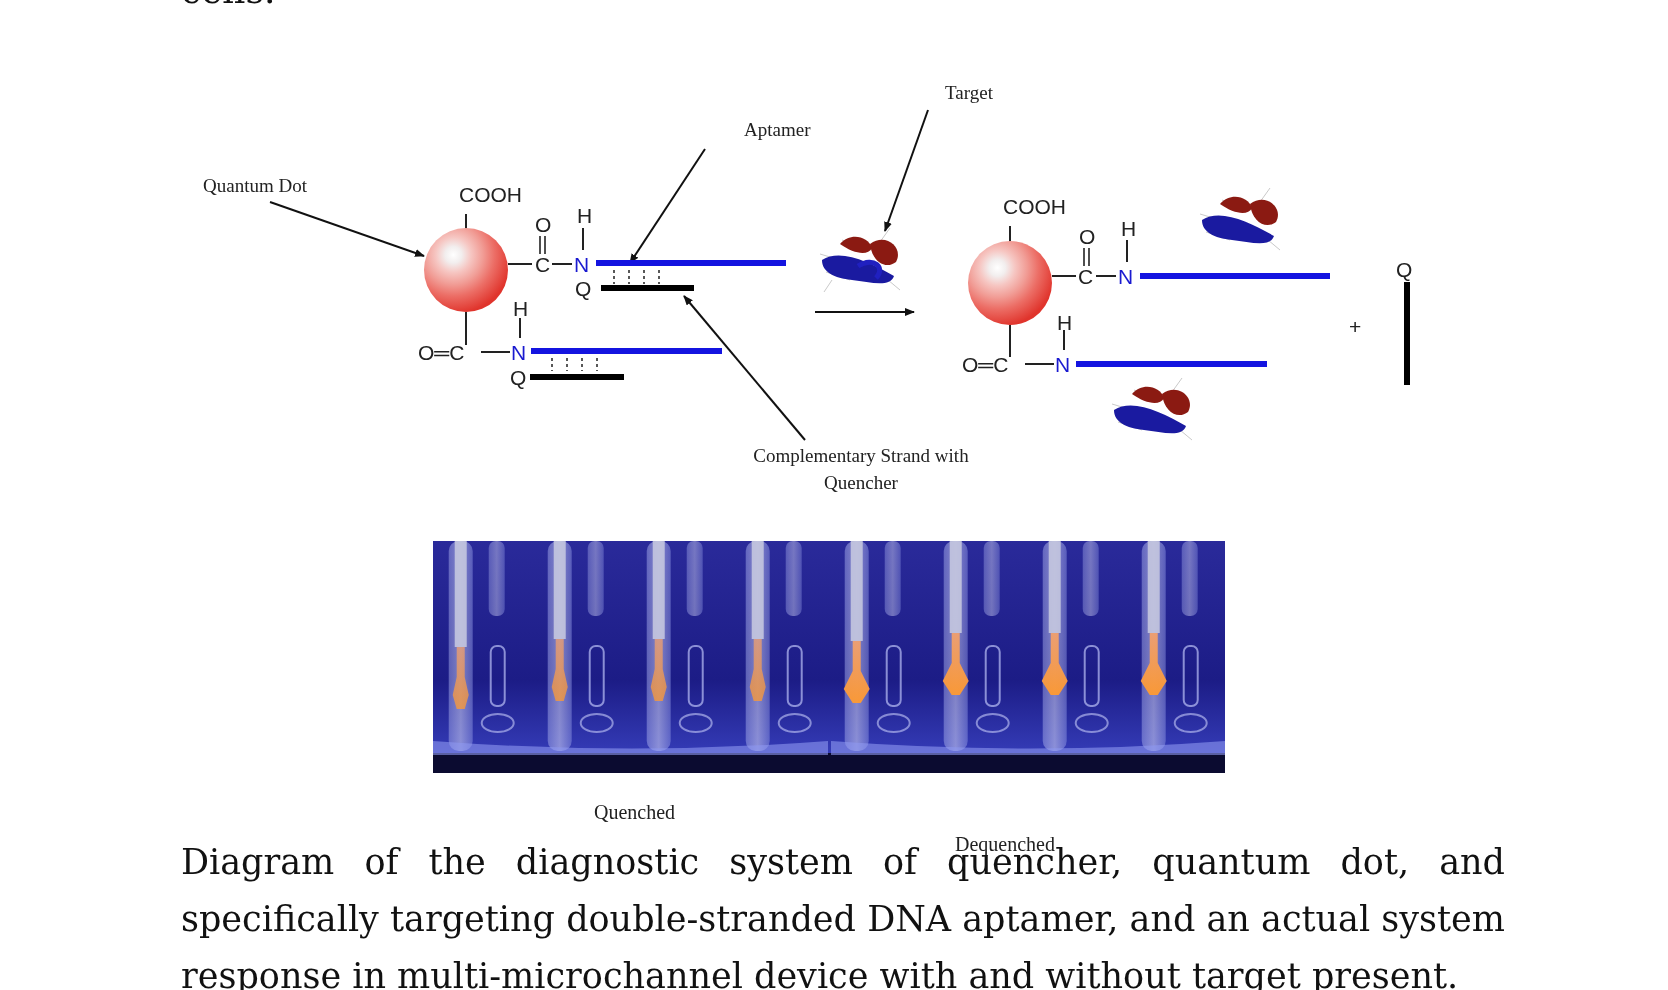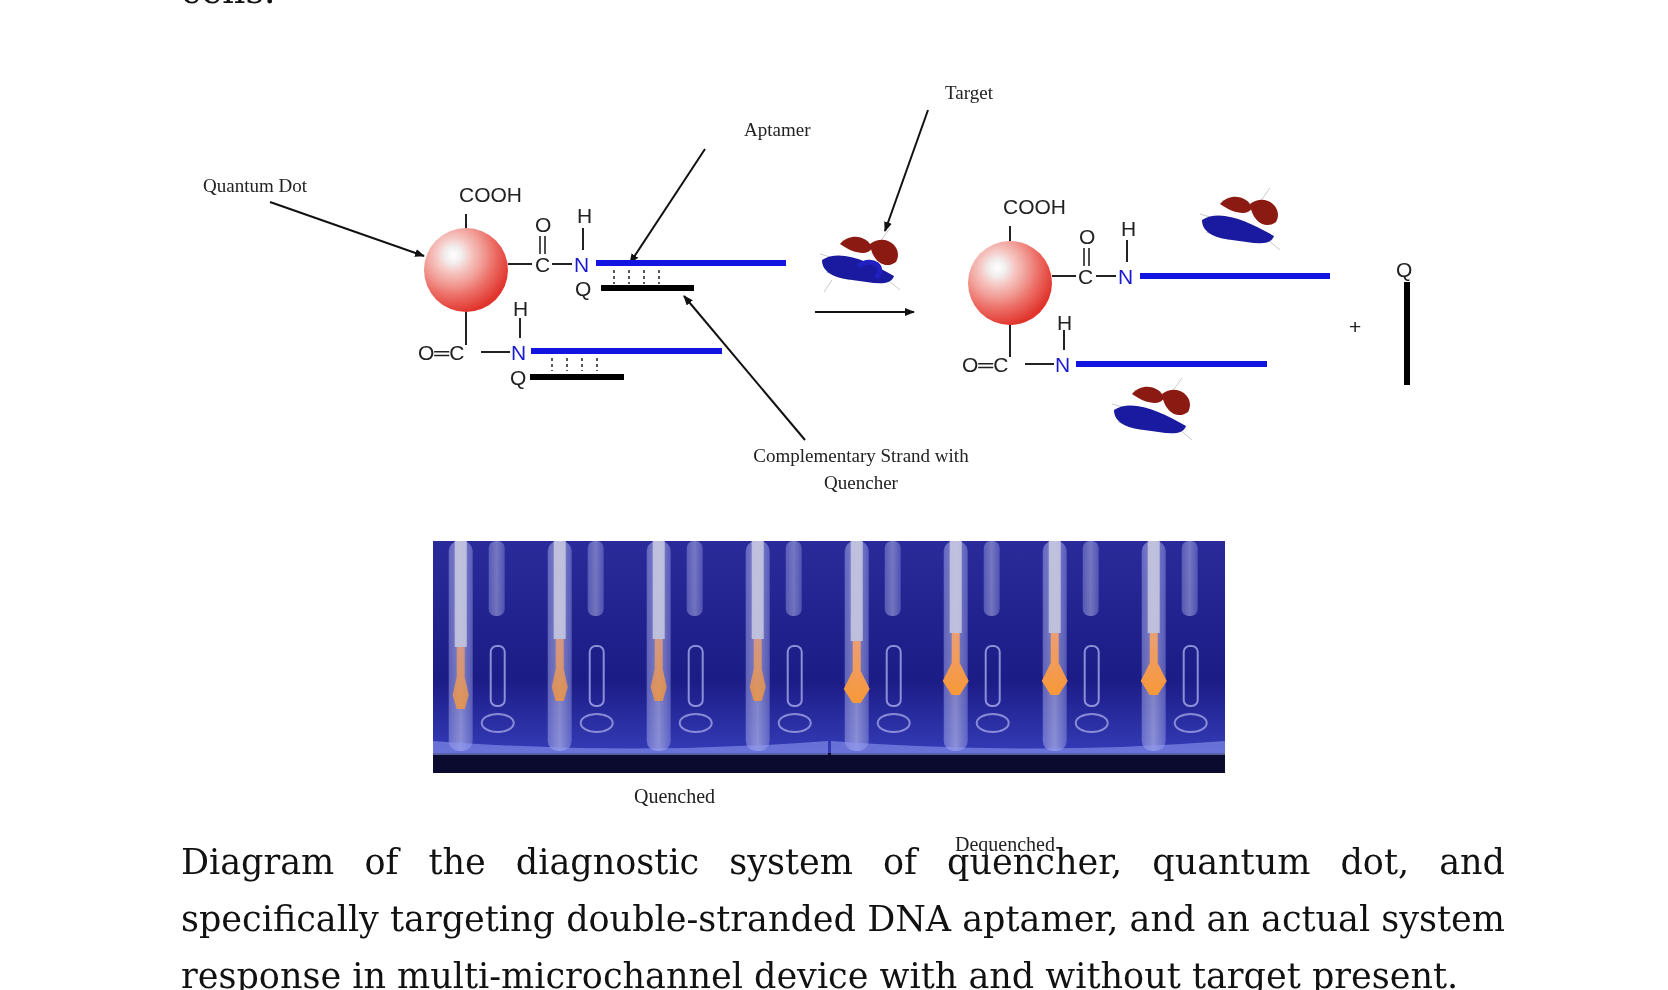--- a/index.html
+++ b/index.html
@@ -227,16 +227,16 @@
           <rect x="750.72" y="105" width="14" height="60" rx="6" fill="none" stroke="#b9bff5" stroke-width="2" opacity="0.7"></rect>
           <ellipse cx="757.72" cy="182" rx="16" ry="9" fill="none" stroke="#c5caf8" stroke-width="2" opacity="0.6"></ellipse>
         </g>
       </g>
     <rect x="0" y="212" width="792" height="20" fill="#0b0b30"></rect>
     <path d="M0,200 Q200,215 395,200 L395,214 L0,214 Z" fill="#8d98f0" opacity="0.6"></path>
     <path d="M398,200 Q600,215 792,200 L792,214 L398,214 Z" fill="#8d98f0" opacity="0.6"></path>
   </svg>
 </div>
 
-<div class="photo-label" style="left:634px;">Quenched</div>
+<div class="photo-label" style="left:594px;margin-top:16px;">Quenched</div>
 <div class="photo-label" style="left:955px;margin-top:48px;">Dequenched</div>
 
 <div id="caption">Diagram of the diagnostic system of quencher, quantum dot, and specifically targeting double-stranded DNA aptamer, and an actual system response in multi-microchannel device with and without target present.</div>
 
 </body></html>

